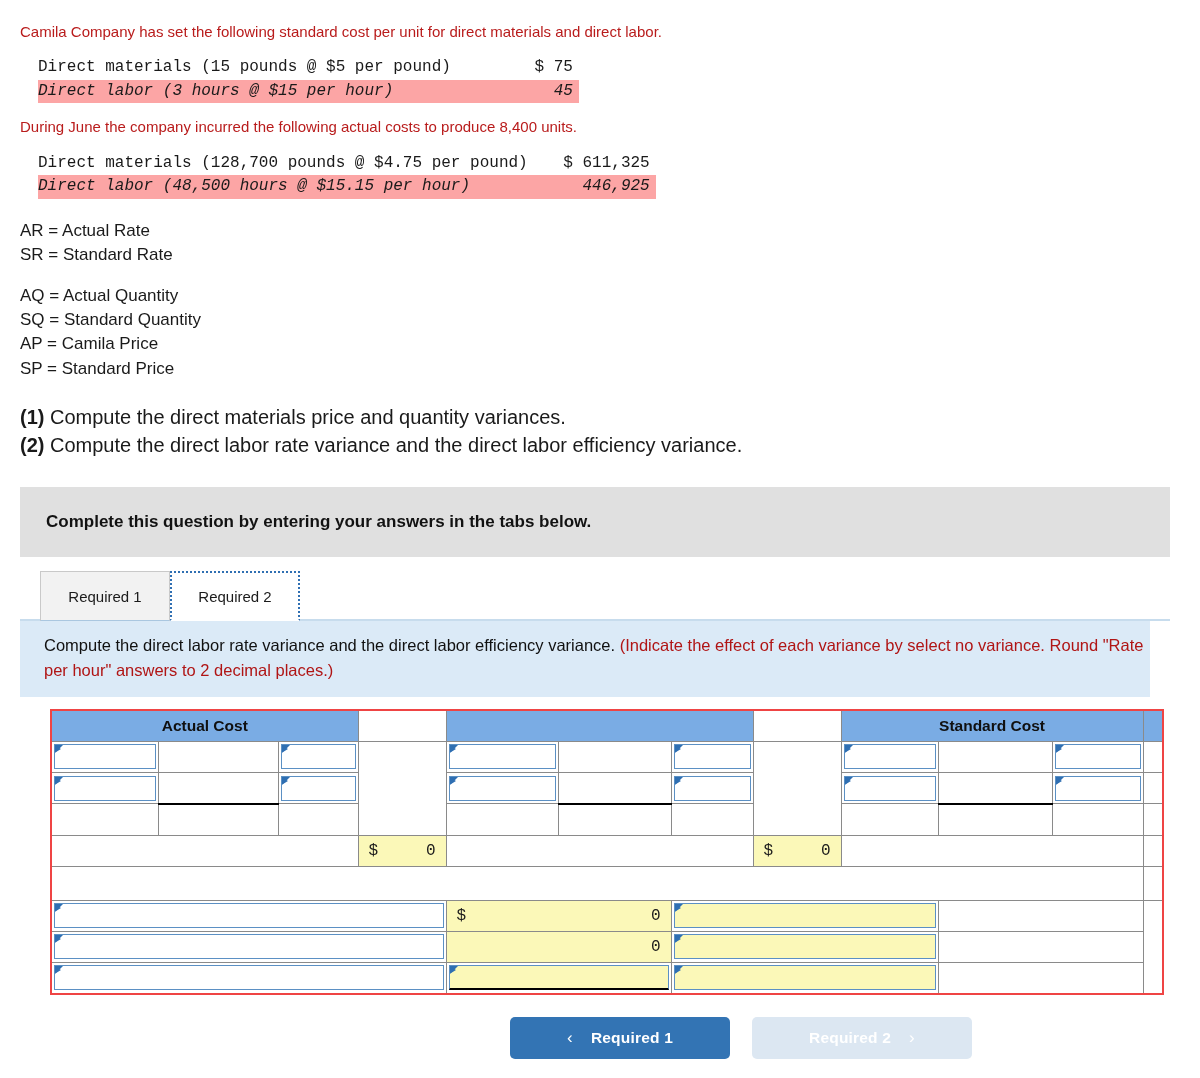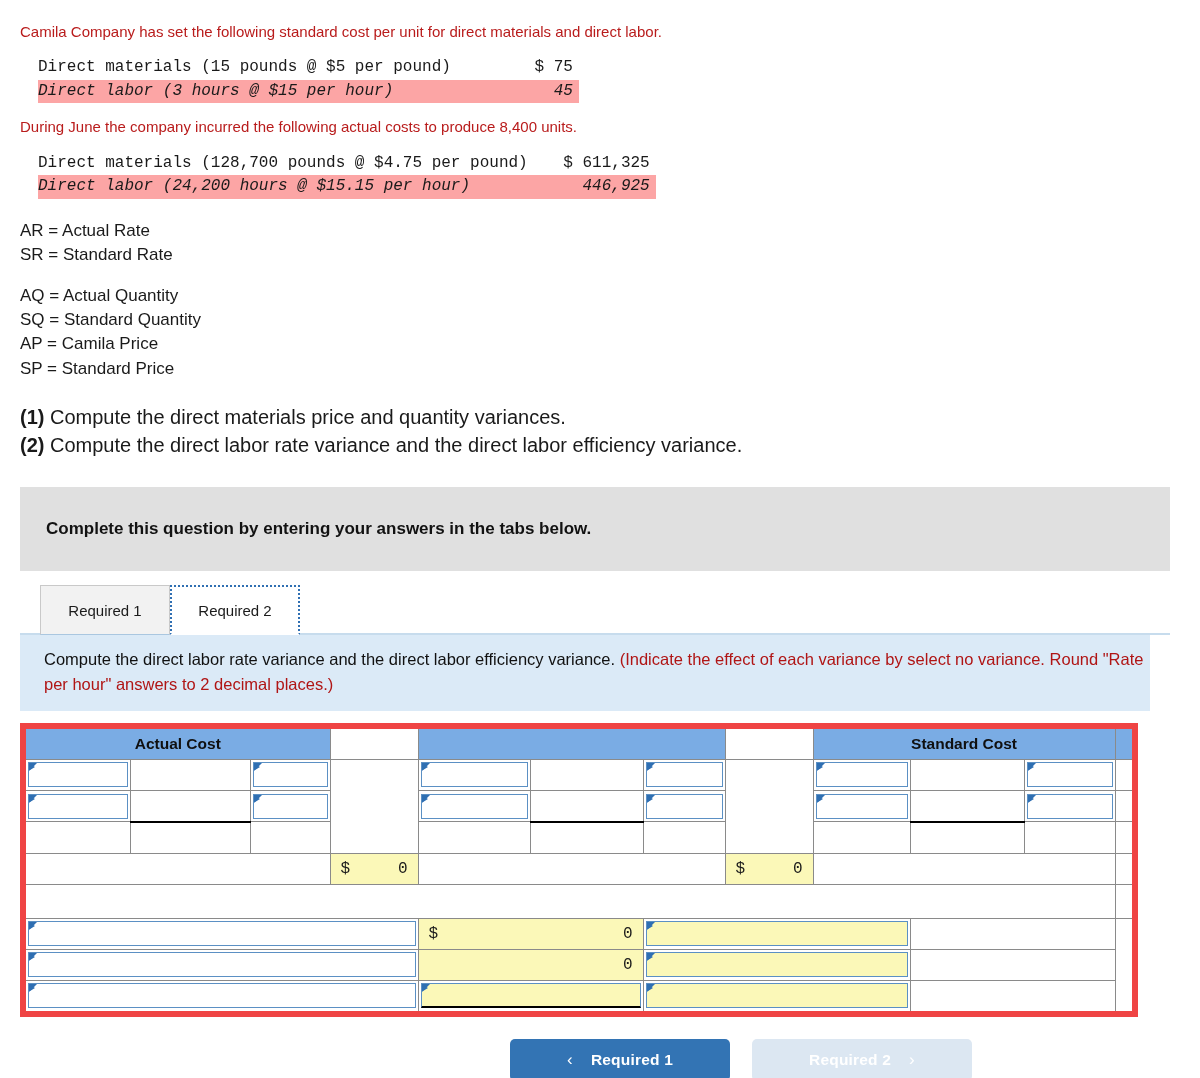--- a/index.html
+++ b/index.html
@@ -59,21 +59,21 @@
     font-size: 20px;
     line-height: 1.42;
     margin-top: 22px;
   }
   .reqs b { font-weight: bold; }
 
   
   .banner {
     margin: 28px 0 0 0;
     background: #e0e0e0;
-    height: 84px;
+    height: 70px;
     display: flex;
     align-items: center;
     padding-left: 26px;
     box-sizing: border-box;
     font-weight: bold;
     font-size: 17px;
     color: #121212;
     width: 1150px;
   }
 
@@ -122,23 +122,24 @@
     font-size: 16.5px;
     line-height: 1.5;
     color: #111111;
   }
   .instr .red { color: #b01515; }
 
   
   .ansbox {
     margin-top: 12px;
     width: 1112px;
-    border: 6px solid #ef4444;
+    border: 2px solid #ef4444;
     border-collapse: collapse;
     table-layout: fixed;
+    margin-left: 30px;
   }
   .ansbox td {
     border: 1px solid #8a8a8a;
     padding: 0;
     height: 30px;
     vertical-align: middle;
   }
   .hdr {
     background: #7aace4;
     font-weight: bold;
@@ -232,21 +233,21 @@
   </tbody></table>
 
   <div class="prose">During June the company incurred the following actual costs to produce 8,400 units.</div>
 
   <table class="mono-table">
     <tbody><tr>
       <td class="lbl">Direct materials (128,700 pounds @ $4.75 per pound)</td>
       <td class="amt">$ 611,325</td>
     </tr>
     <tr class="striped">
-      <td class="lbl">Direct labor (24,200 hours @ $15.15 per hour)</td>
+      <td class="lbl">Direct labor (48,500 hours @ $15.15 per hour)</td>
       <td class="amt">446,925</td>
     </tr>
   </tbody></table>
 
   <div class="defs">
     <div>AR = Actual Rate</div>
     <div>SR = Standard Rate</div>
     <div class="gap"></div>
     <div>AQ = Actual Quantity</div>
     <div>SQ = Standard Quantity</div>

